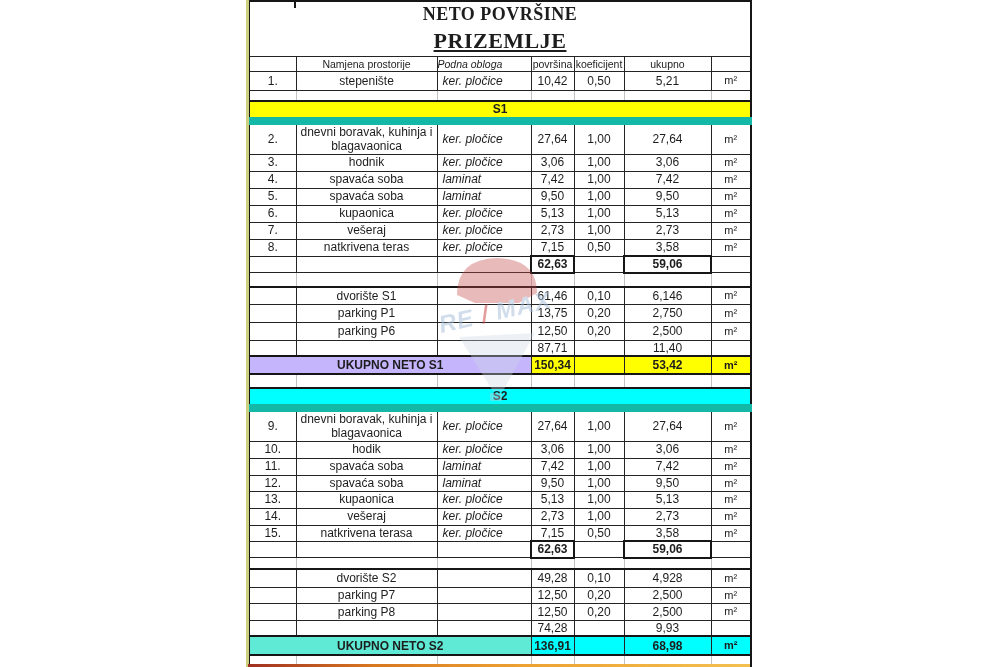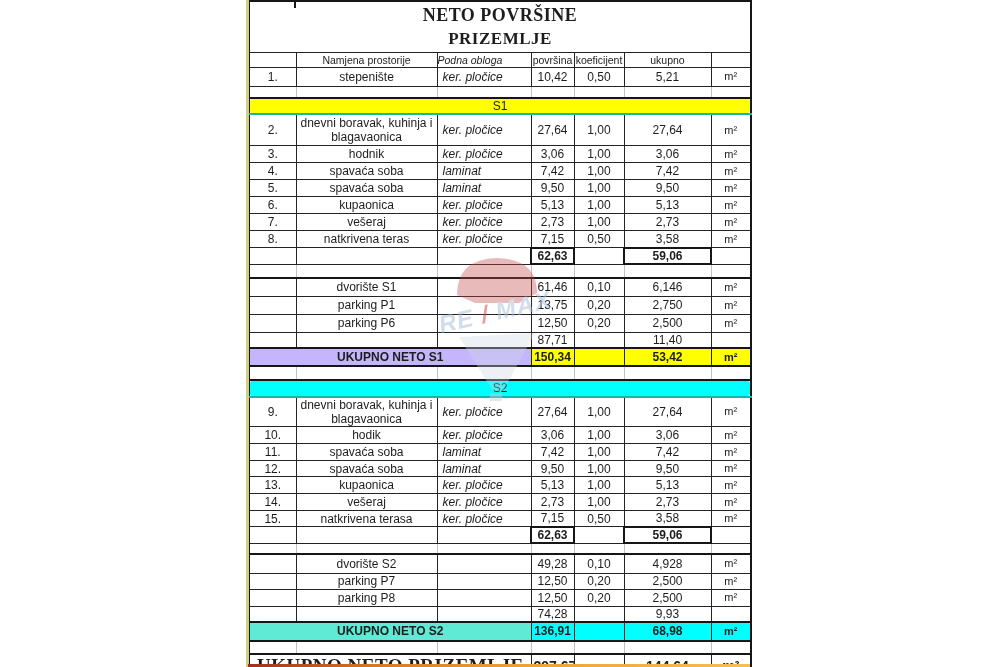--- a/index.html
+++ b/index.html
@@ -5,23 +5,23 @@
   html,body {margin:0; padding:0; background:#ffffff;}
   .page {position:relative; width:1000px; height:667px; background:#fff; overflow:hidden;
          font-family:"Liberation Sans", sans-serif;}
   .sheet {position:absolute; left:248px; top:0;}
   table {border-collapse:collapse; table-layout:fixed; width:502px; border:2px solid #161616;}
   td {border:1px solid #242424; font-size:12px; text-align:center; vertical-align:middle;
       color:#1d1d1d; padding:0 2px; line-height:1.2; overflow:hidden;}
   td.c2 {text-align:left; padding-left:5px;font-style:italic;}
   .title-cell {height:50px; font-family:"Liberation Serif", serif; font-weight:bold;
                font-size:18px; letter-spacing:.5px; line-height:1.35; border-bottom:1px solid #242424;}
-  .title-line2 {font-size:17px;}
+  .title-line2 {font-size:22px;text-decoration:underline;}
   tr.r-colheader td {font-size:10.5px; height:14px; padding:0;}
-  tr.r-band td {font-weight:normal; border-top:2px solid #161616; border-bottom:2px solid #14b8a6;border-radius:6px;}
+  tr.r-band td {font-weight:bold; border-top:2px solid #161616; border-bottom:8px solid #14b8a6;}
   tr.r-subb td {font-weight:bold;}
   tr.r-subb td.c3, tr.r-subb td.c5 {border:2px solid #161616;}
   tr.r-total td {font-weight:bold; border-top:2px solid #161616; border-bottom:2px solid #161616;}
   tr.r-grand td {border-top:2px solid #161616; font-weight:bold; font-size:14px;}
   tr.r-grand td.glabel {font-family:"Liberation Serif", serif; font-size:19px; letter-spacing:.5px;}
   tr.r-spacer td {border-color:#c2c2c2;}
   tr.tt td {border-top:2px solid #161616;}
   td.unit {font-size:11px; font-weight:normal;}
   .olive-line {position:absolute; left:246px; top:0; width:3px; height:667px;
                background:#ccd080; z-index:10;}

